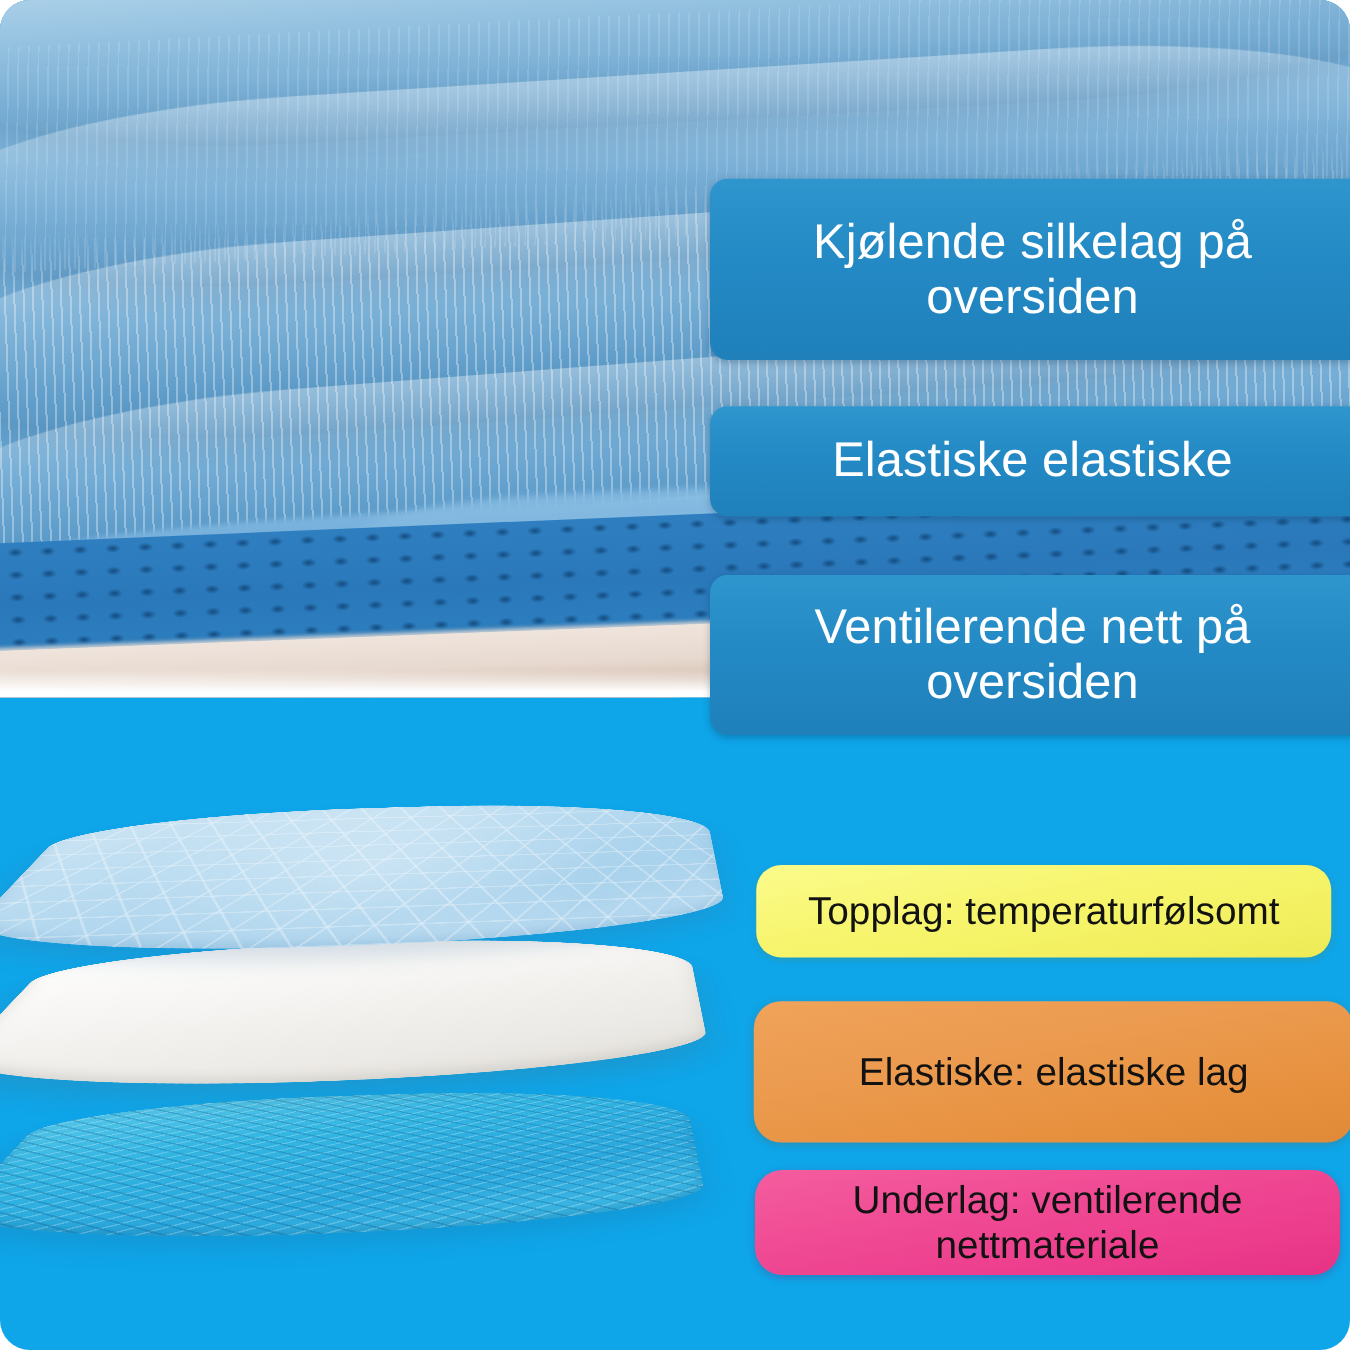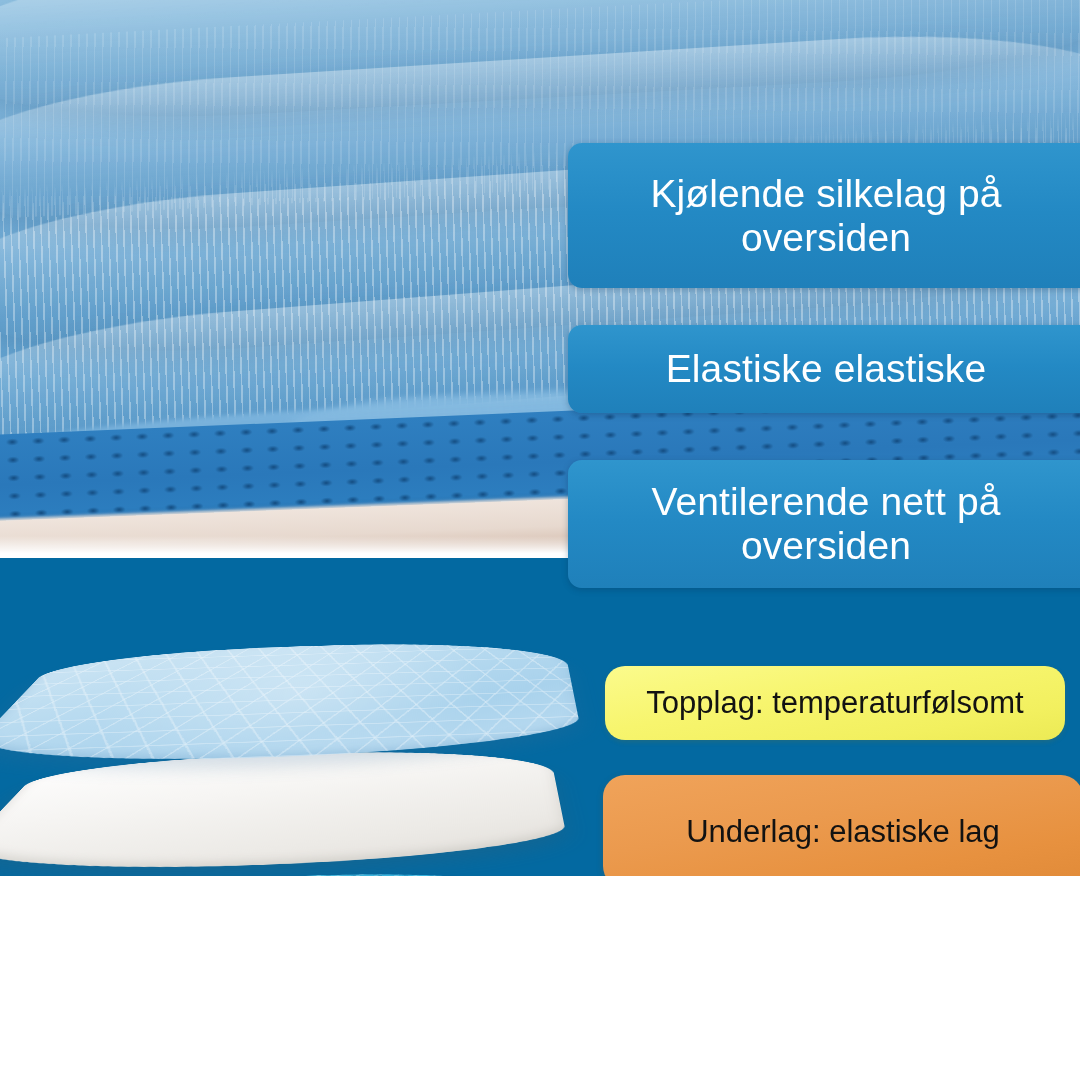--- a/index.html
+++ b/index.html
@@ -7,23 +7,24 @@
     padding: 0;
     background: #ffffff;
   }
   body {
     font-family: "Liberation Sans", sans-serif;
   }
 
   #page {
     position: relative;
     width: 1080px;
-    height: 876px;
+    height: 1080px;
     overflow: hidden;
-    background: #0369a1;
+    background: #0ea5e9;
+    border-radius: 24px;
   }
 
   
   .photo-top {
     position: absolute;
     left: 0; top: 0;
     width: 1080px;
     height: 558px;
     overflow: hidden;
     background: #74aed6;
@@ -236,20 +237,21 @@
     box-sizing: border-box;
     display: flex;
     align-items: center;
     justify-content: center;
     text-align: center;
     color: #121212;
     line-height: 1.16;
     padding: 4px 22px;
     font-size: 31px;
     font-weight: 400;
+    margin-top: 26px;
   }
   .chip-yellow {
     left: 605px; top: 666px;
     width: 460px; height: 74px;
     border-radius: 20px;
     background: linear-gradient(170deg, #fbfb8c 0%, #f7f56e 42%, #f2f05f 78%, #ecea55 100%);
     box-shadow: 0 2px 5px rgba(120,120,40,0.22);
   }
   .chip-orange {
     left: 603px; top: 775px;
@@ -311,16 +313,19 @@
       <div class="slab">
         <div class="hexpattern"></div>
       </div>
     </div>
   </div>
 
   <div class="chip chip-yellow">
     <span>Topplag: temperaturfølsomt</span>
   </div>
   <div class="chip chip-orange">
-    <span>Underlag: elastiske lag</span>
+    <span>Elastiske: elastiske lag</span>
+  </div>
+  <div class="chip chip-pink">
+    <span>Underlag: ventilerende nettmateriale</span>
   </div>
 
 </div>
 
 </body></html>

